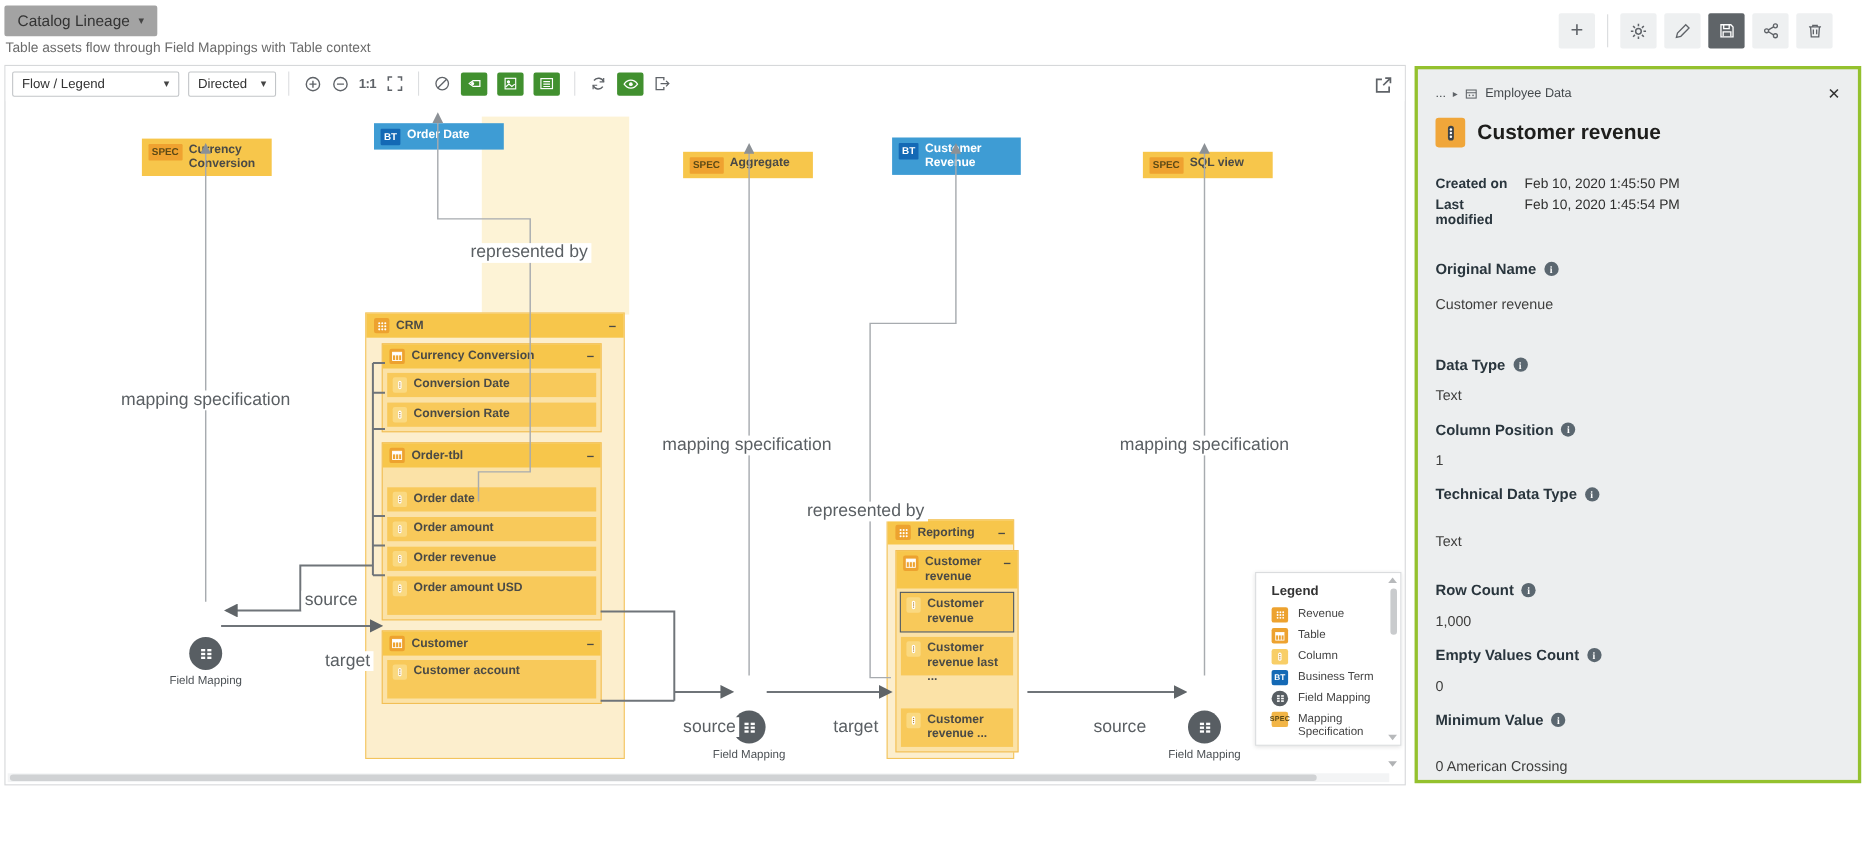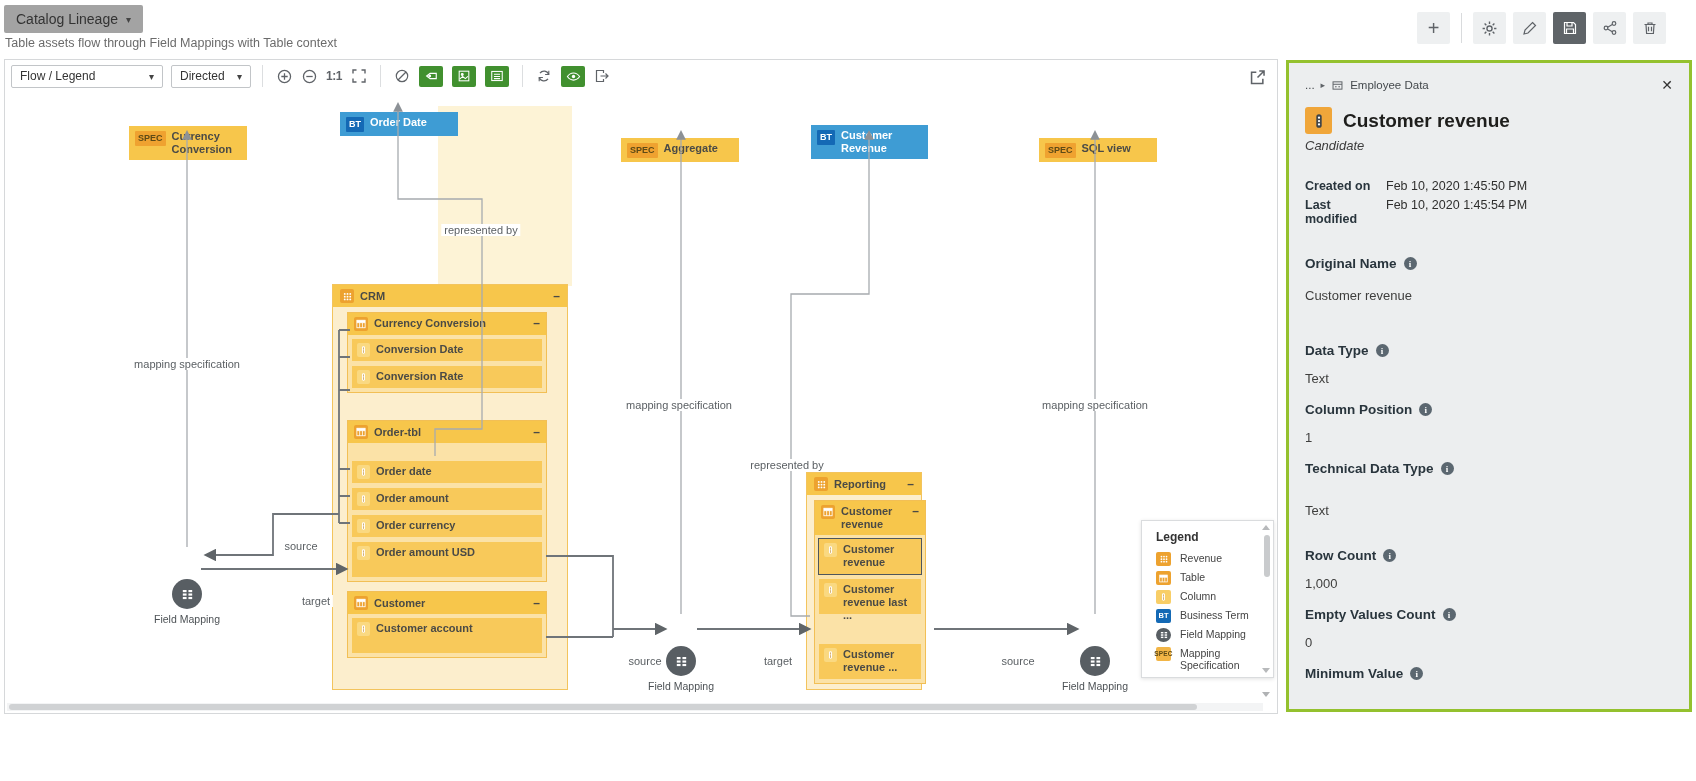--- a/index.html
+++ b/index.html
@@ -24,21 +24,21 @@
   .tsep { width:1px; height:22px; background:#dcdee0; margin:0 6px; }
   .tb-ic { width:20px; height:20px; display:flex; align-items:center; justify-content:center; color:#5f6368; cursor:pointer; }
   .tb-green { width:24px; height:21px; background:#41902F; border-radius:2px; color:#fff; display:flex; align-items:center; justify-content:center; margin:0 2px; cursor:pointer; }
   .one2one { font-size:12px; font-weight:700; color:#5f6368; letter-spacing:-0.5px; }
   #ext-link { position:absolute; right:9px; top:8px; width:20px; height:20px; color:#5f6368; cursor:pointer; }
 
   
   #diagram { position:absolute; left:0; top:32px; width:1274px; height:623px; }
   #context-band { position:absolute; left:433px; top:14px; width:134px; height:180px; background:#fdf3d6; }
   #edges { position:absolute; left:0; top:-32px; width:1274px; height:655px; z-index:3; pointer-events:none; }
-  .elbl { position:absolute; transform:translate(-50%,-50%); font-size:11px; color:#5a5f63; background:#fff; padding:0 3px; white-space:nowrap; z-index:4; }
+  .elbl { position:absolute; transform:translate(-50%,-50%); font-size:16px; color:#5a5f63; background:#fff; padding:0 3px; white-space:nowrap; z-index:4; }
 
   .node { position:absolute; display:flex; align-items:flex-start; gap:6px; padding:4px 6px; font-size:11px; font-weight:700; line-height:13px; cursor:pointer; z-index:2; }
   .node.spec { background:#F7C64B; color:#4a4a46; }
   .node.bt   { background:#3E9CD4; color:#fff; }
   .badge { flex:0 0 auto; font-size:9px; font-weight:700; padding:1px 3px; border-radius:1px; margin-top:1px; }
   .badge.spec { background:#EFA230; color:#5d4a16; }
   .badge.bt { background:#1469B5; color:#fff; }
 
   .schema { position:absolute; background:#FCEECD; border:1px solid #F3C45D; z-index:2; }
   .schema-hd { height:22px; background:#F7C64B; display:flex; align-items:center; gap:6px; padding:0 7px; font-size:11px; font-weight:700; color:#4a4a46; cursor:pointer; }
@@ -411,21 +411,21 @@
           <div class="colrow">
             <span class="chip">
                 <svg width="11" height="12">
                   <use href="#s-column"></use>
                 </svg>
               </span>
             <span>Conversion Rate</span>
           </div>
         </div>
       </div>
-      <div class="tbl" style="margin-top:27px">
+      <div class="tbl" style="margin-top:9px">
         <div class="tbl-hd h22" style="align-items:center;padding:0 6px">
           <span class="ic14">
               <svg width="12" height="12">
                 <use href="#s-table"></use>
               </svg>
             </span>
           <span>Order-tbl</span>
           <span class="minus">–</span>
         </div>
         <div class="cols" style="padding-top:18px">
@@ -444,21 +444,21 @@
                 </svg>
               </span>
             <span>Order amount</span>
           </div>
           <div class="colrow">
             <span class="chip">
                 <svg width="11" height="12">
                   <use href="#s-column"></use>
                 </svg>
               </span>
-            <span>Order currency</span>
+            <span>Order revenue</span>
           </div>
           <div class="colrow" style="height:35px">
             <span class="chip">
                 <svg width="11" height="12">
                   <use href="#s-column"></use>
                 </svg>
               </span>
             <span style="width:140px">Order amount USD</span>
           </div>
         </div>
@@ -662,21 +662,20 @@
   </div>
 
   <div id="ptitle-row">
     <div id="ptitle-ic">
         <svg width="18" height="18">
           <use href="#s-column-dark"></use>
         </svg>
       </div>
     <div id="ptitle">Customer revenue</div>
   </div>
-  <div id="pstatus">Candidate</div>
 
   <div id="meta-block">
     <div class="meta">
       <span class="ml">Created on</span>
       <span>Feb 10, 2020 1:45:50 PM</span>
     </div>
     <div class="meta">
       <span class="ml">Last modified</span>
       <span>Feb 10, 2020 1:45:54 PM</span>
     </div>

